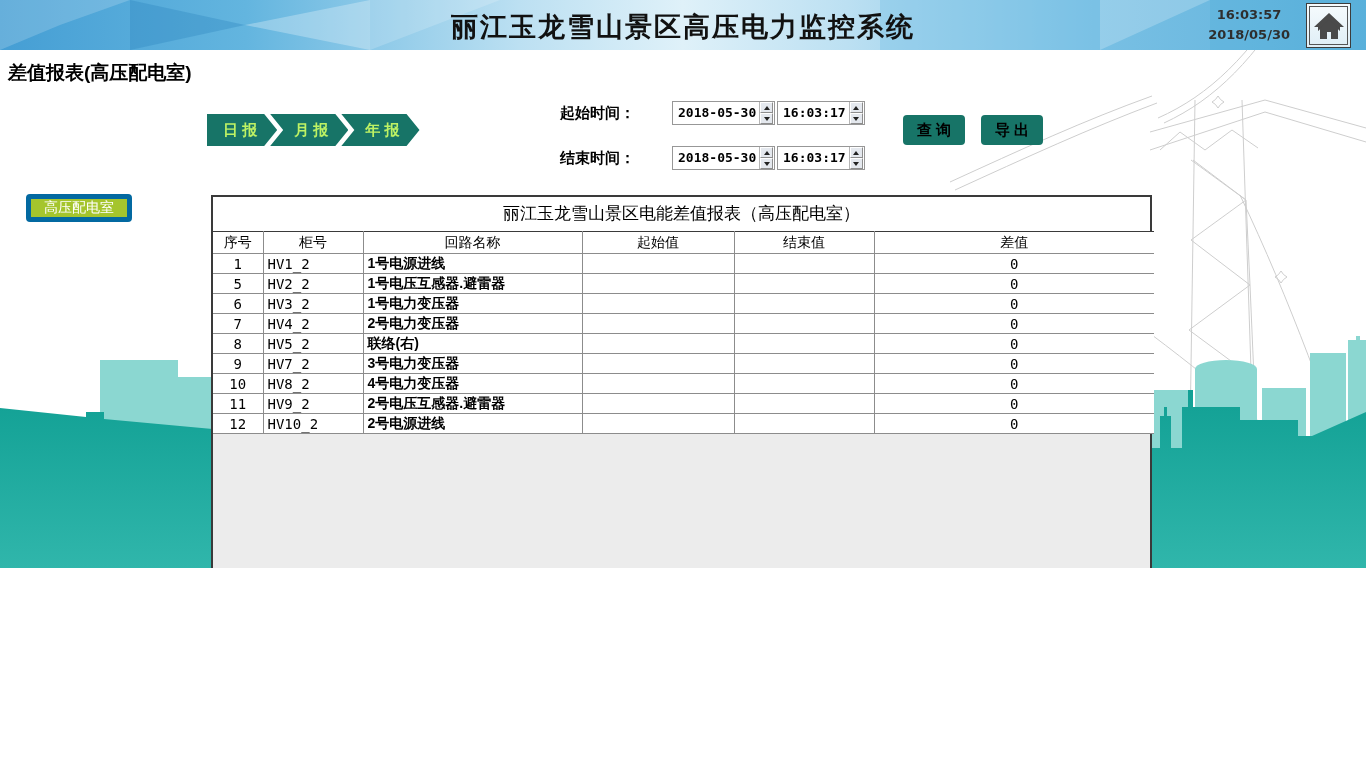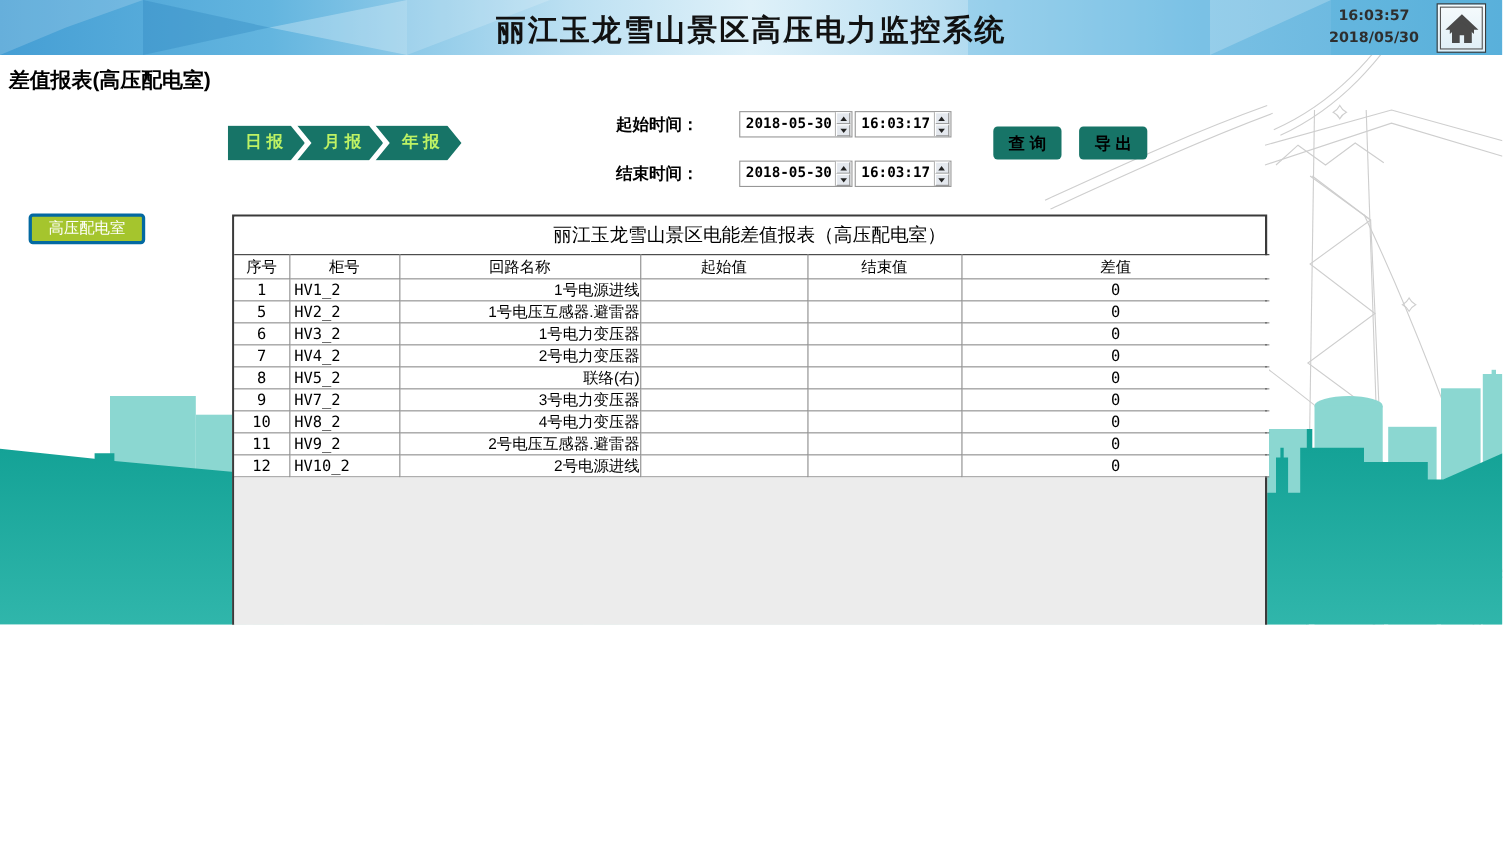--- a/index.html
+++ b/index.html
@@ -57,39 +57,39 @@
 
   
   .action { position:absolute; top:115px; width:62px; height:30px; background:#177467;
     color:#000000; font-weight:bold; font-size:15px; border:none; border-radius:4px;
     cursor:pointer; z-index:3; white-space:nowrap; font-family:"Liberation Sans",sans-serif; }
   .btn-query { left:903px; }
   .btn-export { left:981px; }
 
   
   .room-btn { position:absolute; left:26px; top:194px; width:106px; height:28px;
-    background:#a5c52d; color:#fff; font-size:14px; border:3px solid #0369a1;
+    background:#a5c52d; color:#fff; font-size:14px; border:5px solid #0369a1;
     border-radius:4px; cursor:pointer; z-index:3; font-family:"Liberation Sans",sans-serif; }
 
   
   .report { position:absolute; left:211px; top:195px; width:941px; height:507px;
     border:2px solid #3a3a3a; background:#fff; z-index:3; display:flex; flex-direction:column; }
   .report-title { height:34px; line-height:34px; text-align:center; font-size:17px;
     color:#000; background:#fff; }
   table.grid { width:100%; border-collapse:collapse; table-layout:fixed; }
   table.grid th, table.grid td { border:1px solid #8c8c8c; color:#000; overflow:hidden;
     white-space:nowrap; }
   table.grid th { height:22px; font-size:14px; font-weight:normal; text-align:center; background:#fff; }
   table.grid td { height:20px; font-size:14px; background:#fff; }
   table.grid tr > *:first-child { border-left:none; }
   table.grid tr > *:last-child { border-right:none; }
   table.grid thead tr > * { border-top-color:#3a3a3a; }
   td.c0 { text-align:center; font-family:"DejaVu Sans Mono", monospace; font-size:13px; }
   td.c1 { text-align:left; padding-left:4px; font-family:"DejaVu Sans Mono", monospace; font-size:13px; }
-  td.c2 { text-align:right; padding-left:4px; }
+  td.c2 { text-align:left; padding-left:4px;font-weight:bold; }
   td.c5 { text-align:center; font-family:"DejaVu Sans Mono", monospace; font-size:13px; }
   .filler { flex:1; background:#ececec; }
   .hscroll { height:17px; background:#f1f1f1; border-top:1px solid #a9a9a9; position:relative;
     display:flex; }
   .sb-btn { width:17px; height:100%; background:#f1f1f1; display:flex; align-items:center;
     justify-content:center; cursor:pointer; }
   .sb-btn.left  { border-right:1px solid #9a9a9a; }
   .sb-btn.right { border-left:1px solid #9a9a9a; margin-left:auto; }
   .tri-l { width:0; height:0; border-top:4px solid transparent; border-bottom:4px solid transparent; border-right:5px solid #111; }
   .tri-r { width:0; height:0; border-top:4px solid transparent; border-bottom:4px solid transparent; border-left:5px solid #111; }

